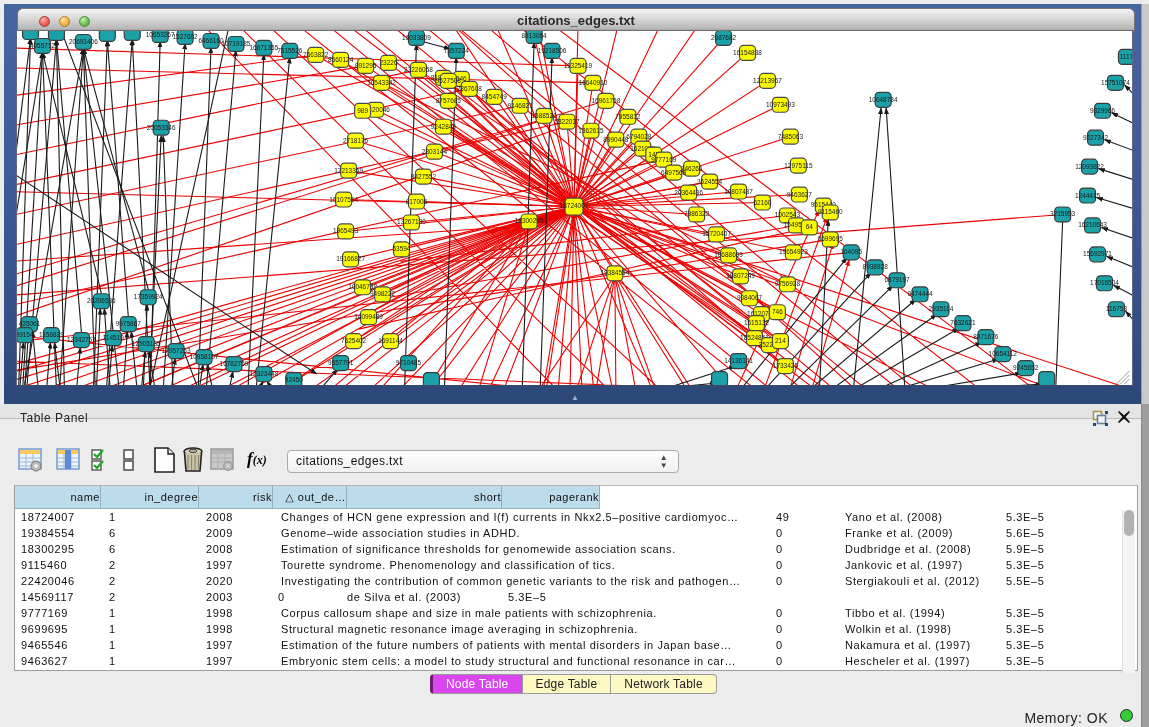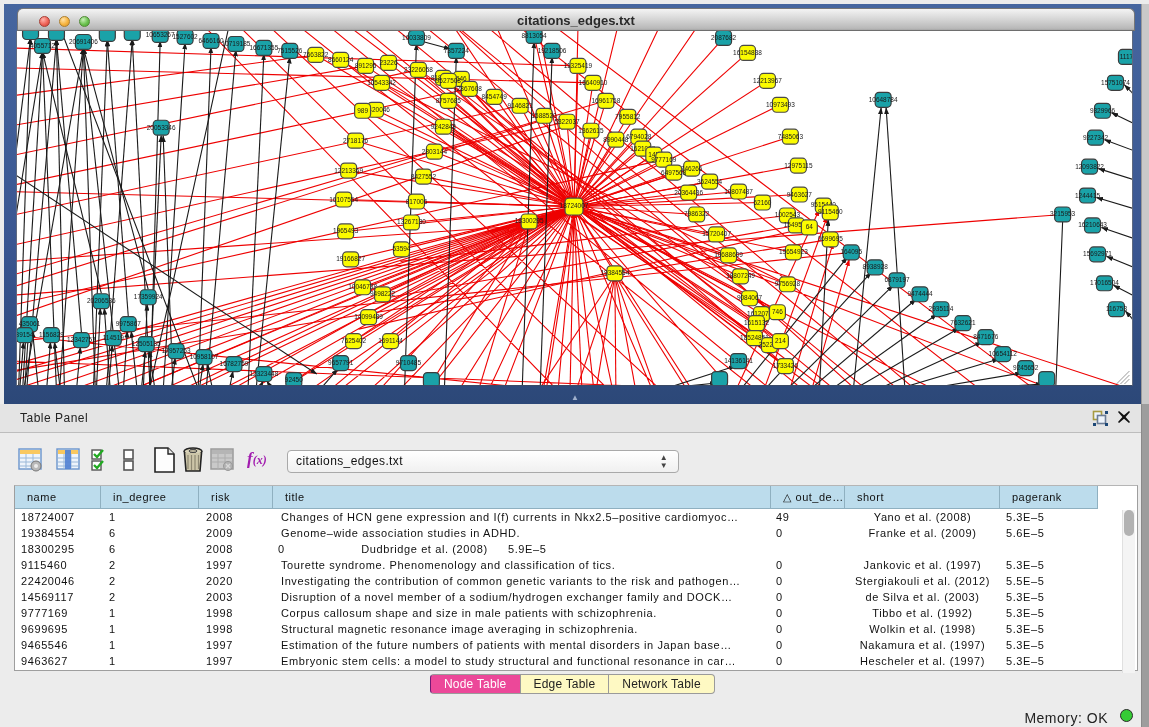--- a/index.html
+++ b/index.html
@@ -1,39 +1,39 @@
 <!DOCTYPE html>
 <html><head><meta charset="utf-8"><style>
 *{margin:0;padding:0;box-sizing:border-box}
 body{width:1149px;height:727px;position:relative;font-family:"Liberation Sans",sans-serif;background:#ececec;overflow:hidden}
 #desk{position:absolute;left:4px;top:4px;width:1141px;height:400px;background:linear-gradient(#46669f,#3a5691 60%,#2c4878)}
 #win{position:absolute;left:17px;top:8px;width:1118px;height:378px}
 #tbar{position:absolute;left:0;top:0;width:1118px;height:23px;border-radius:6px 6px 0 0;background:linear-gradient(#f4f4f4,#d8d8d8 45%,#b9b9b9 92%,#a6a6a6);border:1px solid #777;border-bottom:1px solid #6e6e6e}
 #tbar .title{position:absolute;left:0;right:0;top:4px;text-align:center;font-size:13px;font-weight:bold;color:#2a2a2a}
 .tl{position:absolute;top:7px;width:11px;height:11px;border-radius:50%}
 #panel{position:absolute;left:0;top:404px;width:1141px;height:323px;background:#ececec}
-#phead{position:absolute;left:0;top:0;width:100%;height:29px;background:#e4e4e4;border-bottom:1px solid #bdbdbd}
+#phead{position:absolute;left:0;top:0;width:100%;height:15px;background:#e4e4e4;border-bottom:1px solid #bdbdbd}
 #phead .t{position:absolute;left:20px;top:7px;font-size:12px;letter-spacing:0.5px;color:#222}
 #ptools{position:absolute;left:0;top:29px;width:100%;height:51px}
 #combo{position:absolute;left:287px;top:17px;width:392px;height:23px;letter-spacing:0.4px;background:linear-gradient(#ffffff,#f0f0f0);border:1px solid #a9a9a9;border-radius:4px;font-size:12px;color:#111;line-height:21px;padding-left:8px}
 #combo .arr{position:absolute;right:10px;top:3px;font-size:8px;color:#444;line-height:8px}
 #tablewrap{position:absolute;left:14px;top:81px;width:1124px;height:186px;background:#fff;border:1px solid #9e9e9e;border-top:1px solid #b5b5b5}
 .th{display:flex;height:23px;font-size:11px;letter-spacing:0.5px;color:#111;background:#fff}
 .th>div{background:#bcdcec;border-right:1px solid #8fb0c0;border-bottom:1px solid #8fb0c0;text-align:center;line-height:22px;overflow:hidden;white-space:nowrap}
 .tr{display:flex;height:16px;font-size:11px;letter-spacing:0.6px;color:#111;background:#fff}
 .tr>div{overflow:hidden;white-space:nowrap;line-height:16px}
 .c0{width:86px;padding-left:6px}.c1{width:98px;padding-left:8px}.c2{width:74px;padding-left:7px}
-.c3{width:498px;padding-left:8px}.c4{width:74px;padding-left:5px}.c5{width:155px;text-align:center}
+.c3{width:498px;padding-left:8px}.c4{width:74px;padding-left:5px}.c5{width:155px;text-align:left}
 .c6{width:98px;padding-left:6px}
-.th .c0,.th .c1,.th .c2,.th .c3,.th .c4,.th .c5,.th .c6{padding-left:12px;text-align:left}
+.th .c0,.th .c1,.th .c2,.th .c3,.th .c4,.th .c5,.th .c6{padding-left:12px;text-align:right}
 #vscroll{position:absolute;right:2px;top:24px;width:13px;height:163px;background:#f4f4f4;border-left:1px solid #e0e0e0}
 #vthumb{position:absolute;left:1px;top:0px;width:10px;height:26px;background:#b2b2b2;border-radius:5px}
 #tabs{position:absolute;left:430px;top:270px;height:20px;display:flex;font-size:12px;letter-spacing:0.2px}
 #tabs div{border:1px solid #9a9a9a;border-left:none;background:#fef9c3;color:#222;line-height:18px;padding:0 13px}
-#tabs div:first-child{border-left:1px solid #701a75;border-radius:4px 0 0 4px;background:#ec4899;color:#fff}
+#tabs div:first-child{border-left:3px solid #701a75;border-radius:4px 0 0 4px;background:#d946ef;color:#fff}
 #tabs div:last-child{border-radius:0 4px 4px 0}
 #mem{position:absolute;right:33px;top:306px;font-size:14px;letter-spacing:0.5px;color:#222}
 #memdot{position:absolute;right:8px;top:305px;width:13px;height:13px;border-radius:50%;background:#35cb35;border:1.5px solid #2a2a2a}
 #rstrip{position:absolute;right:0;top:4px;width:8px;height:723px;background:#c9c9c9;border-left:1px solid #9a9a9a}
 #rstrip2{position:absolute;right:0;top:404px;width:8px;height:323px;background:#9d9d9d;border-left:1px solid #8a8a8a}
 .icon{position:absolute;top:14px}
 #divider{position:absolute;left:566px;top:395px;width:18px;height:7px;color:#9fb0cc;font-size:8px;line-height:6px;text-align:center}
 </style></head><body>
 <div id="desk"></div>
 <div id="win">
@@ -579,29 +579,28 @@
         <path d="M2.5 6 L4 24 L18 24 L19.5 6" fill="#ccc5a8" stroke="#222" stroke-width="1.6"></path>
         <path d="M6 8v14M9.5 8v15M13 8v15M16.5 8v14" stroke="#8e8872" stroke-width="1.2"></path>
       </svg>
       <svg class="icon" style="left:210px" width="24" height="26" viewBox="0 0 24 26">
         <rect x="1" y="2" width="22" height="20" fill="#c9c9c9" stroke="#9a9a9a" stroke-width="1.5"></rect>
         <rect x="2" y="3" width="20" height="4" fill="#b5b5b5"></rect>
         <path d="M2 11h20M2 15h20M8 7v15M15 7v15" stroke="#adadad" stroke-width="1"></path>
         <circle cx="18" cy="19" r="4.5" fill="#b3b3b3" stroke="#999"></circle>
         <path d="M16 17l4 4M20 17l-4 4" stroke="#d8d8d8" stroke-width="1.4"></path>
       </svg>
-      <div class="icon" style="left:247px;top:16px;font-family:Liberation Serif,serif;font-style:italic;font-weight:bold;font-size:17px;color:#a21caf">f<span style="font-size:12px">(x)</span></div>
+      <div class="icon" style="left:247px;top:16px;font-family:Liberation Serif,serif;font-style:italic;font-weight:bold;font-size:17px;color:#000000">f<span style="font-size:12px">(x)</span></div>
     <div id="combo">citations_edges.txt<span class="arr">▲<br>▼</span></div>
   </div>
   <div id="tablewrap">
     <div class="th">
         <div class="c0">name</div>
         <div class="c1">in_degree</div>
         <div class="c2">risk</div>
-        <div class="c3">title</div>
         <div class="c4">△ out_de…</div>
         <div class="c5">short</div>
         <div class="c6">pagerank</div>
       </div>
     <div class="tr">
         <div class="c0">18724007</div>
         <div class="c1">1</div>
         <div class="c2">2008</div>
         <div class="c3">Changes of HCN gene expression and I(f) currents in Nkx2.5–positive cardiomyoc…</div>
         <div class="c4">49</div>
@@ -614,20 +613,21 @@
         <div class="c2">2009</div>
         <div class="c3">Genome–wide association studies in ADHD.</div>
         <div class="c4">0</div>
         <div class="c5">Franke et al. (2009)</div>
         <div class="c6">5.6E–5</div>
       </div>
       <div class="tr">
         <div class="c0">18300295</div>
         <div class="c1">6</div>
         <div class="c2">2008</div>
+        <div class="c3">Estimation of significance thresholds for genomewide association scans.</div>
         <div class="c4">0</div>
         <div class="c5">Dudbridge et al. (2008)</div>
         <div class="c6">5.9E–5</div>
       </div>
       <div class="tr">
         <div class="c0">9115460</div>
         <div class="c1">2</div>
         <div class="c2">1997</div>
         <div class="c3">Tourette syndrome. Phenomenology and classification of tics.</div>
         <div class="c4">0</div>
@@ -640,32 +640,31 @@
         <div class="c2">2020</div>
         <div class="c3">Investigating the contribution of common genetic variants to the risk and pathogen…</div>
         <div class="c4">0</div>
         <div class="c5">Stergiakouli et al. (2012)</div>
         <div class="c6">5.5E–5</div>
       </div>
       <div class="tr">
         <div class="c0">14569117</div>
         <div class="c1">2</div>
         <div class="c2">2003</div>
-        <div class="c3">Disruption of a novel member of a sodium/hydrogen exchanger family and DOCK…</div>
         <div class="c4">0</div>
         <div class="c5">de Silva et al. (2003)</div>
         <div class="c6">5.3E–5</div>
       </div>
       <div class="tr">
         <div class="c0">9777169</div>
         <div class="c1">1</div>
         <div class="c2">1998</div>
         <div class="c3">Corpus callosum shape and size in male patients with schizophrenia.</div>
         <div class="c4">0</div>
-        <div class="c5">Tibbo et al. (1992)</div>
+        <div class="c5">Tibbo et al. (1994)</div>
         <div class="c6">5.3E–5</div>
       </div>
       <div class="tr">
         <div class="c0">9699695</div>
         <div class="c1">1</div>
         <div class="c2">1998</div>
         <div class="c3">Structural magnetic resonance image averaging in schizophrenia.</div>
         <div class="c4">0</div>
         <div class="c5">Wolkin et al. (1998)</div>
         <div class="c6">5.3E–5</div>

